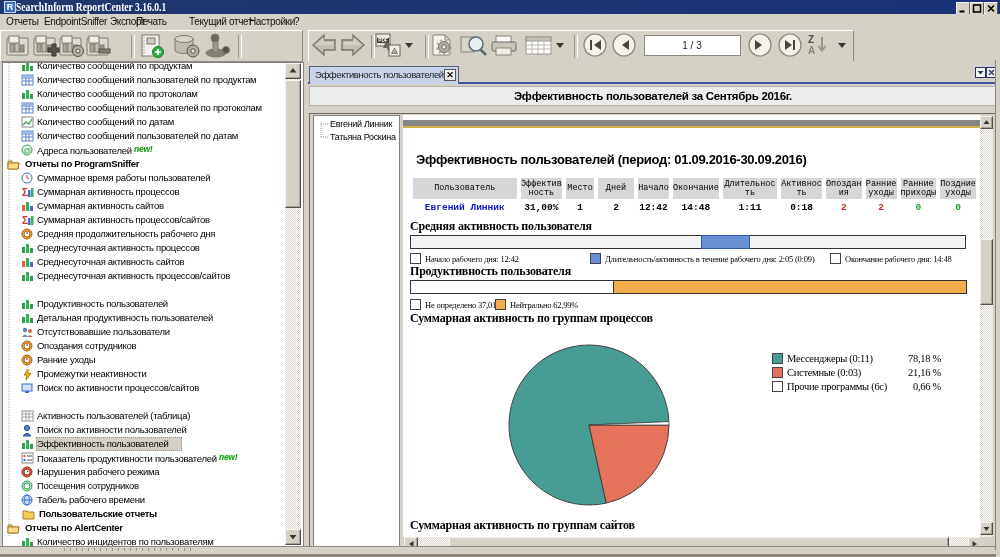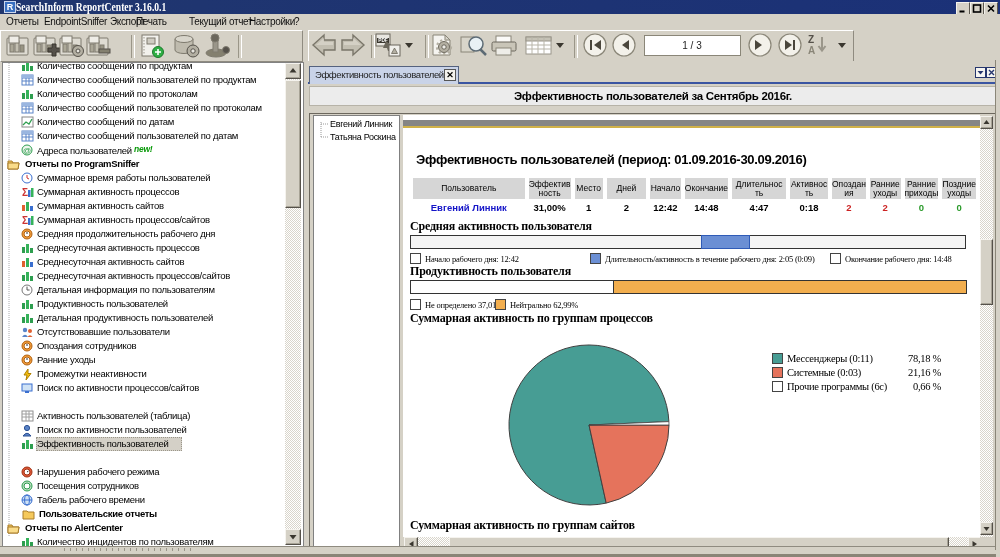--- a/index.html
+++ b/index.html
@@ -30,21 +30,21 @@
 #tabbar{left:308px;top:61px;width:688px;height:21px;background:#d5d1c6;border-bottom:2px solid #3a55a2}
 #tab{left:309px;top:66px;width:148px;height:17px;background:#c9d3e8;border:1px solid #55627e;border-bottom:none;font-size:9.5px;color:#222;letter-spacing:-0.4px;white-space:nowrap}
 #tclose{left:443px;top:69px;width:10px;height:10px;background:#f3f2ee;border:1px solid #555;font-size:9px;font-weight:bold;text-align:center;line-height:10px}
 #titleband{left:309px;top:86px;width:686px;height:15px;background:#ececec;border:1px solid #b7b3a8;text-align:center;font-weight:bold;font-size:11.5px;padding-top:3px;letter-spacing:-0.3px}
 #repwrap{left:309px;top:113px;width:686px;height:435px;border:1px solid #6c685e;background:#d5d1c6}
 #minitree{position:absolute;left:3px;top:1px;width:85px;height:432px;background:#fff;border:1px solid #808080;font-size:9px;letter-spacing:-0.3px}
 #page{position:absolute;left:93px;top:1px;width:577px;height:422px;background:#fff;overflow:hidden}
 #pgray{position:absolute;left:0;top:5px;width:577px;height:6px;background:#858585}
 #pgold{position:absolute;left:0;top:11px;width:577px;height:2px;background:#d0b148}
 #rtitle{position:absolute;left:13px;top:37px;font-weight:bold;font-size:13px;letter-spacing:-0.3px}
-table.rep{position:absolute;left:6px;top:63px;border-collapse:separate;border-spacing:4px 0;font-family:Liberation Sans, sans-serif;font-size:8.5px;table-layout:fixed}
+table.rep{position:absolute;left:6px;top:63px;border-collapse:separate;border-spacing:4px 0;font-family:Liberation Mono, monospace;font-size:8.5px;table-layout:fixed}
 table.rep th{background:#d6d6d6;font-weight:normal;text-align:center;padding:1px 0;height:19px;vertical-align:middle;line-height:9px}
 table.rep td{text-align:center;font-weight:bold;font-size:9.5px;padding:3px 0 4px}
 h4.sec{position:absolute;margin:0;font-family:"Liberation Serif",serif;font-size:12px;left:7px;letter-spacing:-0.2px}
 .hbar{position:absolute;left:7px;width:554px;height:12px;border:1px solid #333;background:#f4f4f4}
 .leg{position:absolute;font-family:"Liberation Serif",serif;font-size:8.5px;white-space:nowrap;letter-spacing:-0.2px}
 .lbox{display:inline-block;width:9px;height:9px;border:1px solid #444;vertical-align:-2px;margin-right:4px;background:#fff}
 .pleg{position:absolute;font-family:"Liberation Serif",serif;font-size:10.5px;white-space:nowrap;letter-spacing:-0.3px}
 .mt{position:absolute;white-space:nowrap}
 </style></head>
 <body>
@@ -327,28 +327,20 @@
       <span class="lbl">Среднесуточная активность процессов</span>
     </div>
 <div class="trow" style="top:206.5px">
       <svg width="13" height="13" viewBox="0 0 13 13">
         <rect x="1" y="5" width="3" height="6" fill="#2e9e4f"></rect>
         <rect x="5" y="2" width="3" height="9" fill="#35b35a"></rect>
         <rect x="9" y="6" width="3" height="5" fill="#2e9e4f"></rect>
       </svg>
       <span class="lbl">Среднесуточная активность процессов/сайтов</span>
     </div>
-<div class="trow" style="top:220.5px">
-      <svg width="13" height="13" viewBox="0 0 13 13">
-        <circle cx="6" cy="6" r="5" fill="#fff" stroke="#777"></circle>
-        <line x1="6" y1="6" x2="6" y2="2.6" stroke="#555"></line>
-        <line x1="6" y1="6" x2="8.6" y2="6" stroke="#555"></line>
-      </svg>
-      <span class="lbl">Детальная информация по пользователям</span>
-    </div>
 <div class="trow" style="top:234.5px">
       <svg width="13" height="13" viewBox="0 0 13 13">
         <rect x="1" y="5" width="3" height="6" fill="#2e9e4f"></rect>
         <rect x="5" y="2" width="3" height="9" fill="#35b35a"></rect>
         <rect x="9" y="6" width="3" height="5" fill="#2e9e4f"></rect>
       </svg>
       <span class="lbl">Продуктивность пользователей</span>
     </div>
 <div class="trow" style="top:248.5px">
       <svg width="13" height="13" viewBox="0 0 13 13">
@@ -414,20 +406,30 @@
       <span class="lbl">Поиск по активности пользователей</span>
     </div>
 <div class="trow" style="top:374.5px">
       <span style="position:absolute;left:33px;top:-1px;width:144px;height:12px;background:#d4d0c7;border:1px dotted #9a968a"></span>
       <svg width="13" height="13" viewBox="0 0 13 13">
         <rect x="1" y="5" width="3" height="6" fill="#2e9e4f"></rect>
         <rect x="5" y="2" width="3" height="9" fill="#35b35a"></rect>
         <rect x="9" y="6" width="3" height="5" fill="#2e9e4f"></rect>
       </svg>
       <span class="lbl">Эффективность пользователей</span>
+    </div>
+<div class="trow" style="top:388.5px">
+      <svg width="13" height="13" viewBox="0 0 13 13">
+        <rect x="1" y="1" width="11" height="10" fill="#fff" stroke="#888"></rect>
+        <circle cx="3.5" cy="4" r="1.2" fill="#e06030"></circle>
+        <circle cx="3.5" cy="8" r="1.2" fill="#3a6fd0"></circle>
+        <line x1="6" y1="4" x2="11" y2="4" stroke="#555"></line>
+        <line x1="6" y1="8" x2="11" y2="8" stroke="#555"></line>
+      </svg>
+      <span class="lbl">Показатель продуктивности пользователей <span class="newt">new!</span></span>
     </div>
 <div class="trow" style="top:402.5px">
       <svg width="13" height="13" viewBox="0 0 13 13">
         <circle cx="6" cy="6" r="5" fill="#e05a3c" stroke="#a03010"></circle>
         <circle cx="6" cy="6" r="3" fill="#fff" stroke="#a03010"></circle>
         <line x1="6" y1="6" x2="7.5" y2="5" stroke="#333"></line>
       </svg>
       <span class="lbl">Нарушения рабочего режима</span>
     </div>
 <div class="trow" style="top:416.5px">
@@ -525,21 +527,21 @@
         <th style="width:31px">Ранние<br>приходы</th>
             <th style="width:22px">Поздние<br>уходы</th>
       </tr>
       <tr>
         <td style="color:#1515c8">Евгений Линник</td>
             <td>31,00%</td>
             <td>1</td>
             <td>2</td>
         <td>12:42</td>
             <td>14:48</td>
-            <td>4:47</td>
+            <td>1:11</td>
             <td>0:18</td>
         <td style="color:#cc2222">2</td>
             <td style="color:#cc2222">2</td>
         <td style="color:#2a9a2a">0</td>
             <td style="color:#2a9a2a">0</td>
       </tr>
     </tbody>
       </table>
     <h4 class="sec" style="top:104px">Средняя активность пользователя</h4>
     <div class="hbar" style="top:120px"></div>

